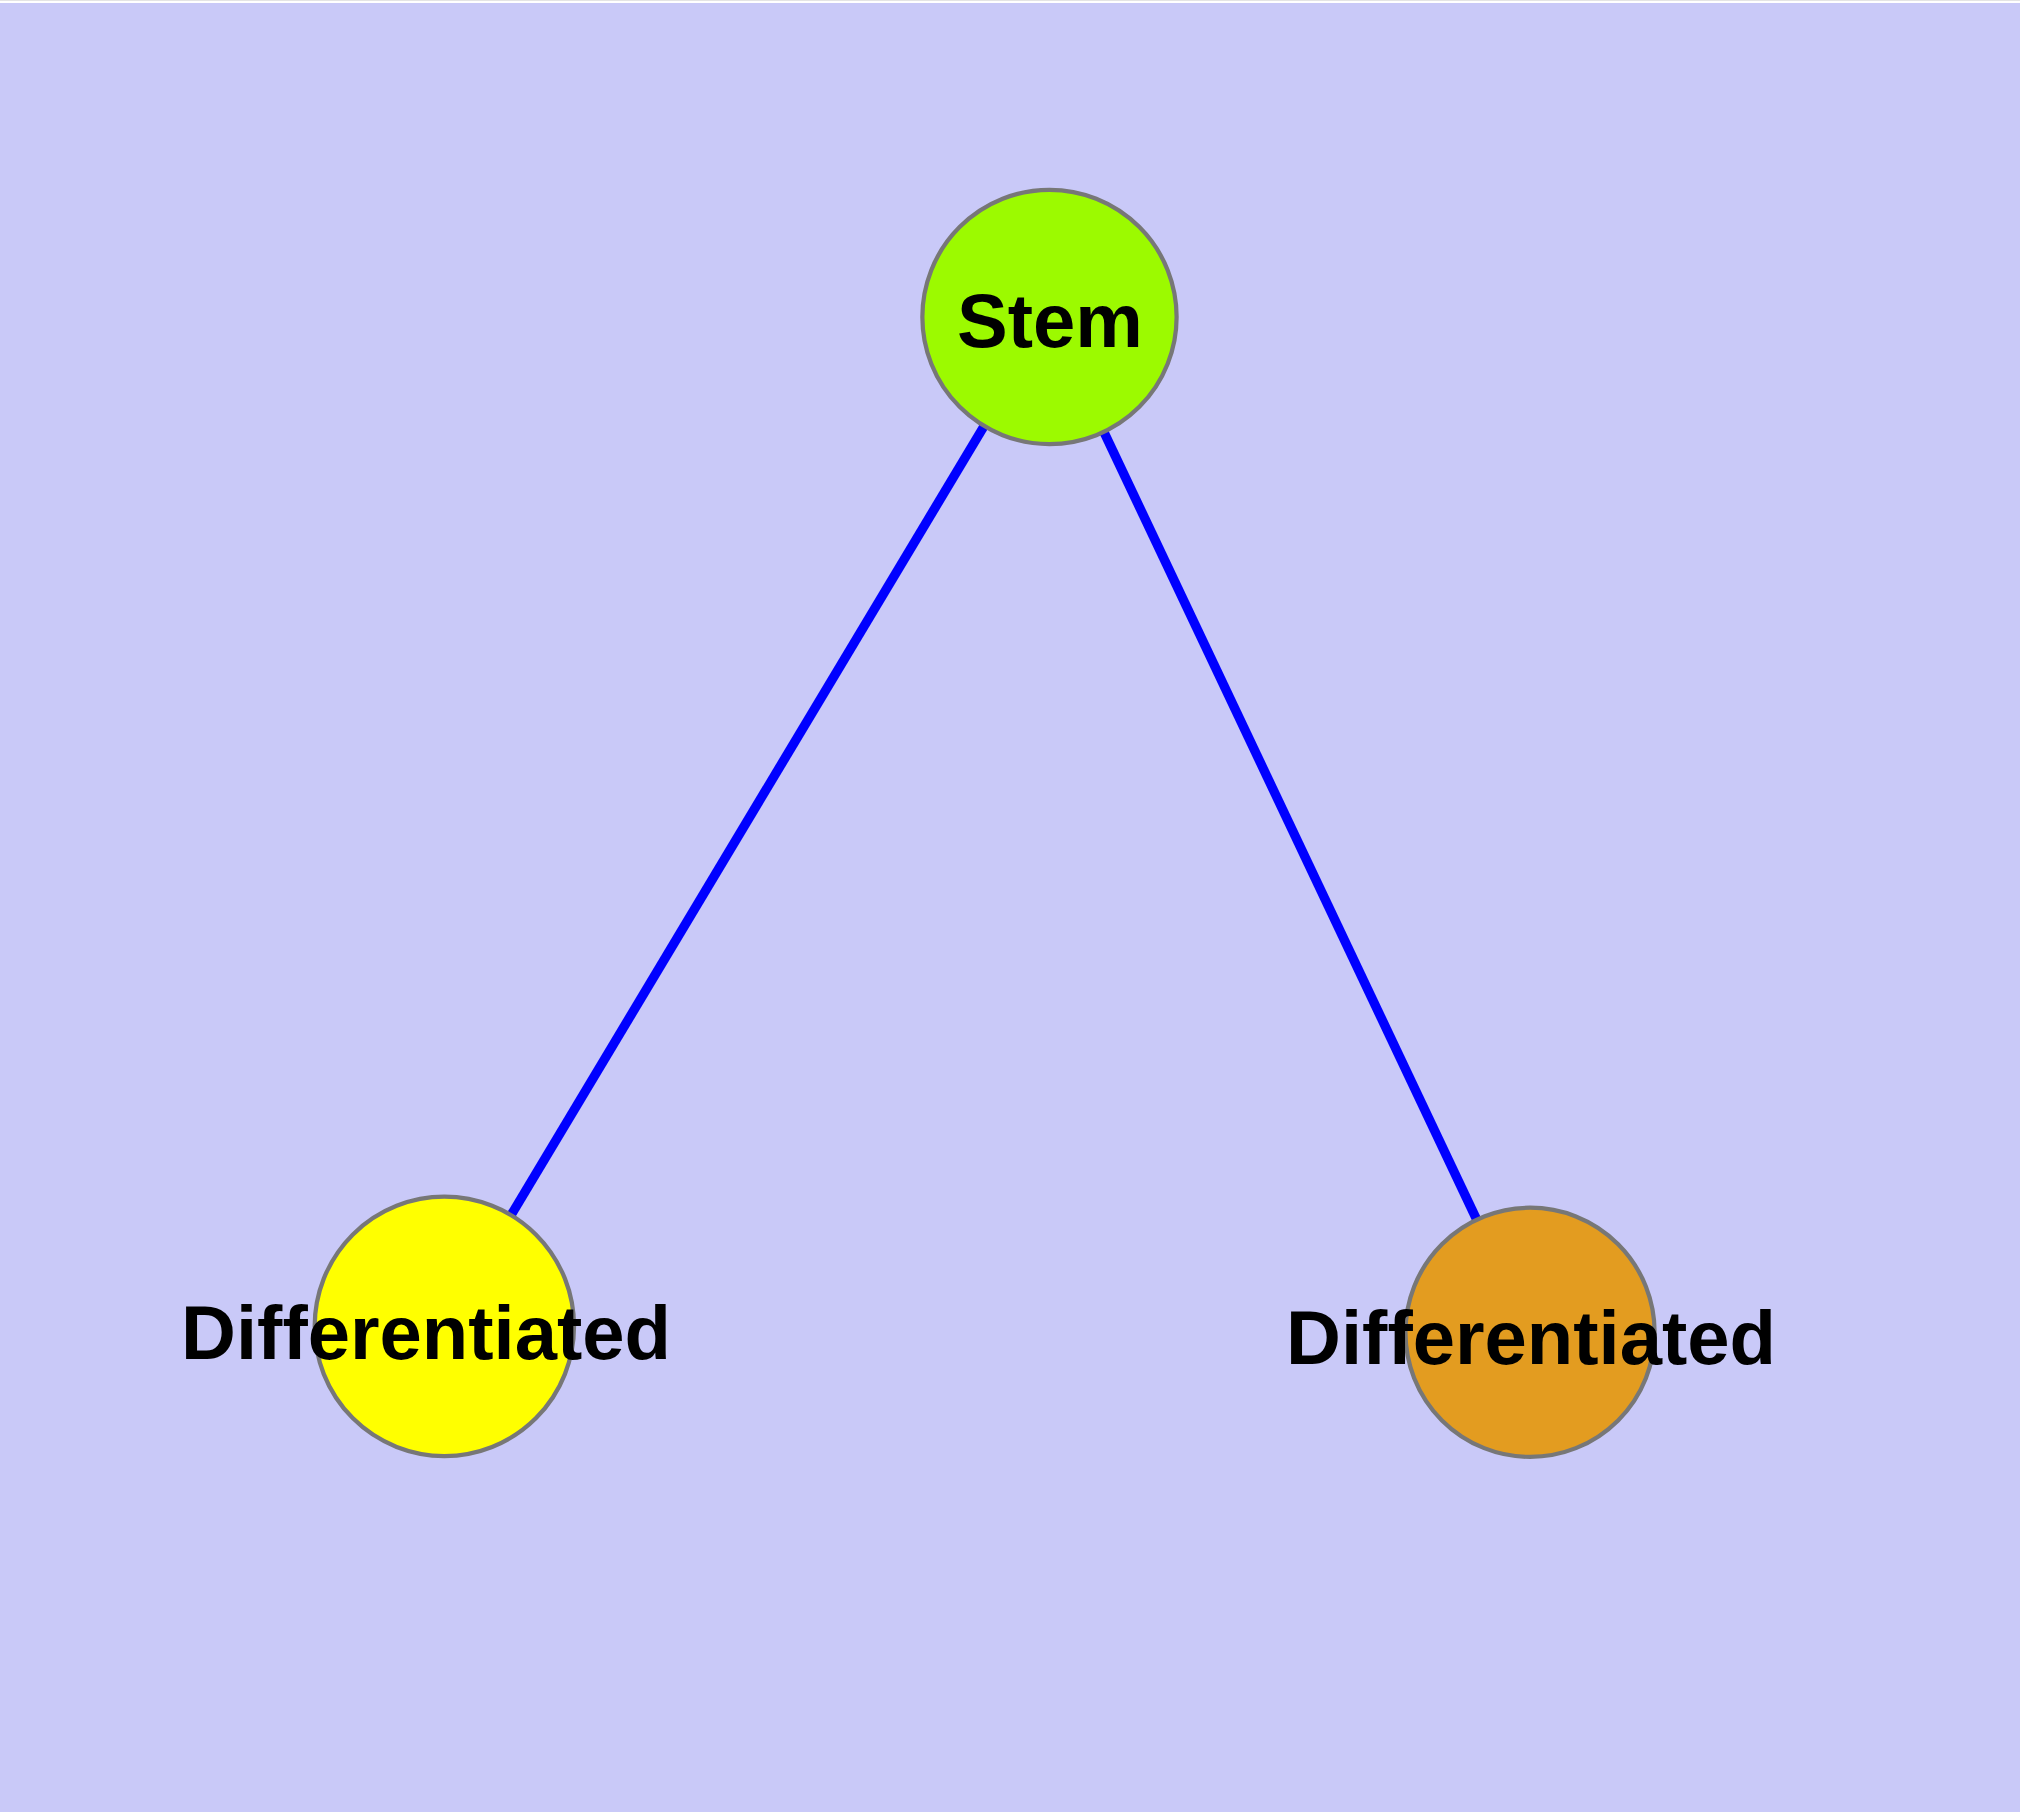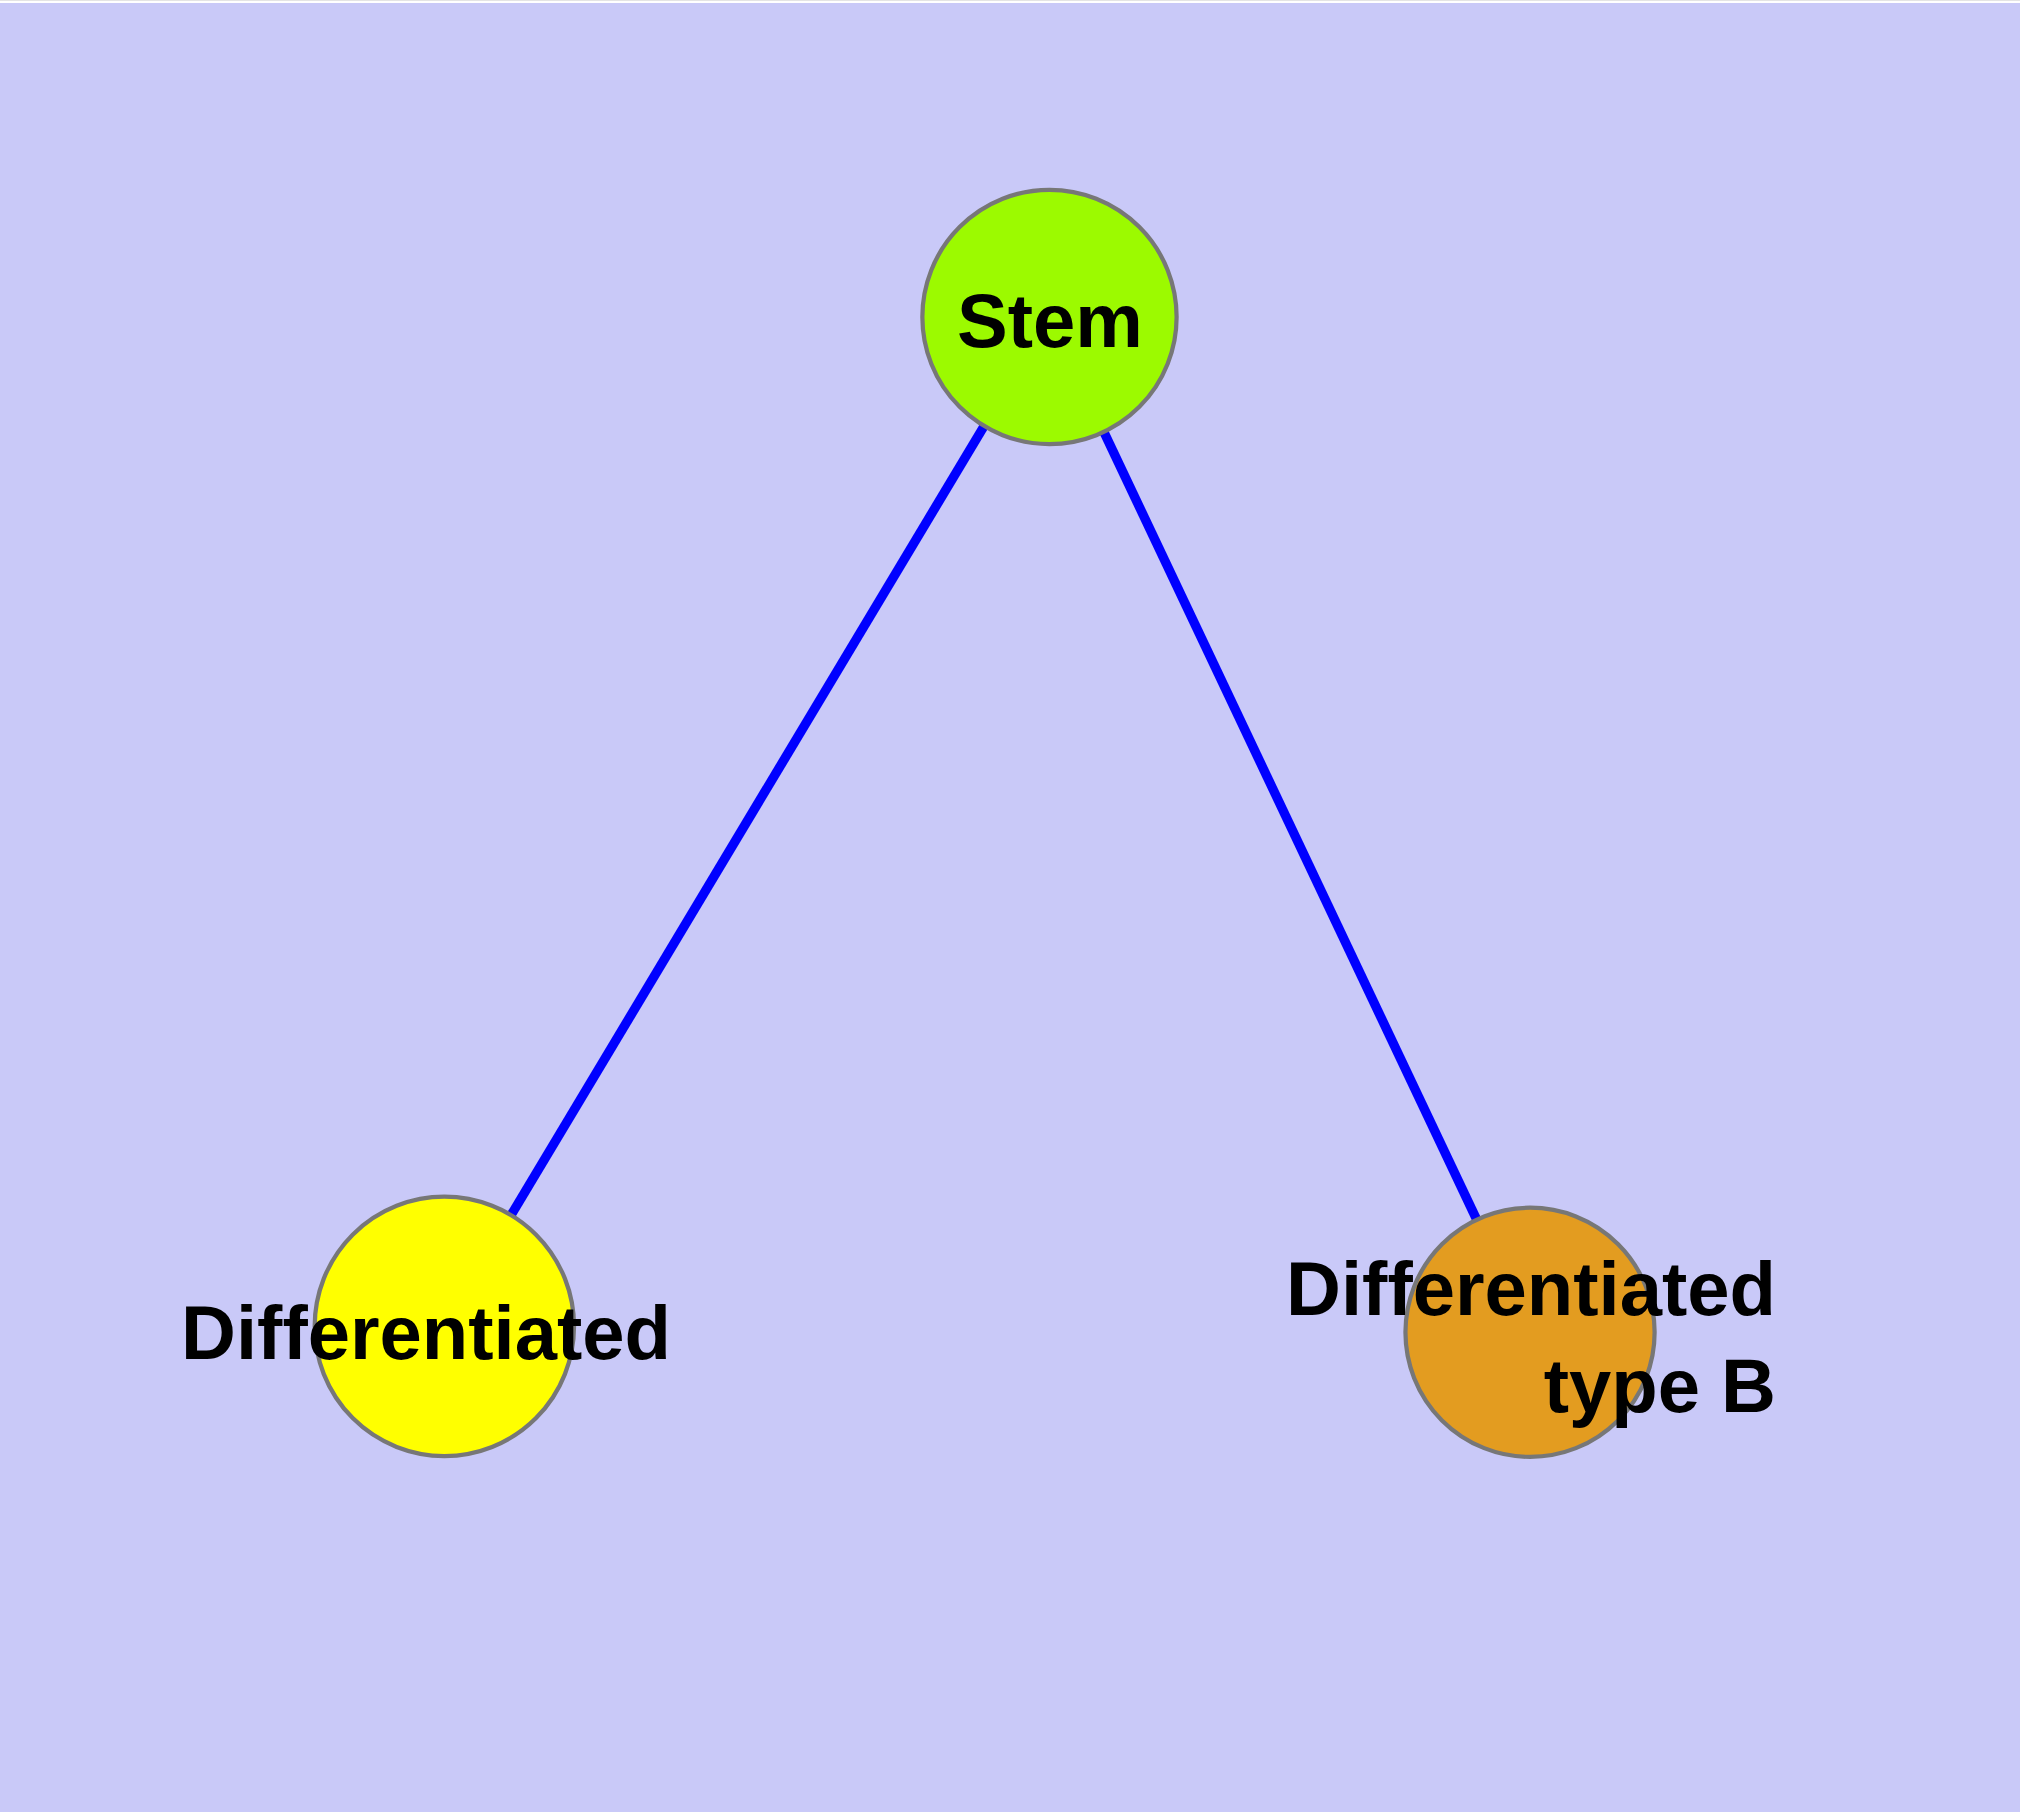--- a/index.html
+++ b/index.html
@@ -30,21 +30,21 @@
     z-index: 1;
   }
   .node-label {
     position: absolute;
     transform: translate(-50%, -50%);
     z-index: 2;
     font-weight: 700;
     font-size: 76px;
     line-height: 97px;
     color: #000000;
-    text-align: right;
+    text-align: left;
     white-space: nowrap;
     letter-spacing: 0px;
   }
 </style>
 </head>
 <body>
 
 <div class="canvas" id="canvas" style="background: rgb(201, 201, 248); color: rgb(0, 0, 0);">
 
   <div class="top-strip"></div>
@@ -61,17 +61,16 @@
   <div class="node-label" style="left: 1050px; top: 320px;">
     <span>Stem</span>
   </div>
 
   <div class="node-label" style="left: 426px; top: 1332px;">
     <span>Differentiated</span><br>
   </div>
 
   <div class="node-label" style="left: 1531px; top: 1337px;">
     <span>Differentiated</span><br>
-    <span>type B</span>
   </div>
 
 </div>
 
 
 </body></html>

